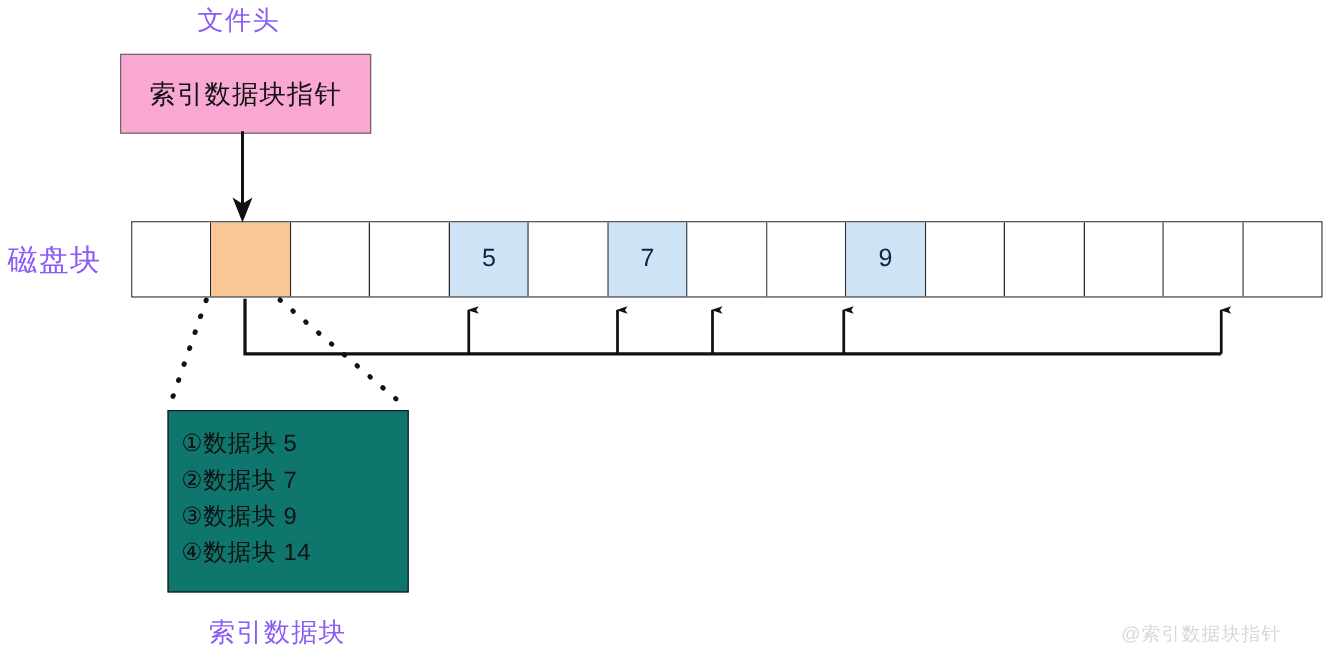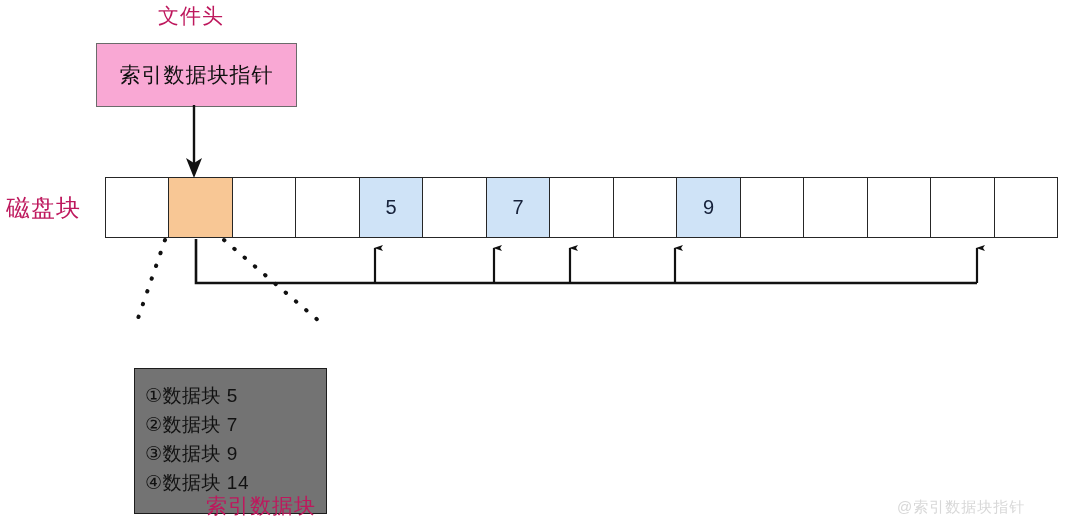--- a/index.html
+++ b/index.html
@@ -4,21 +4,21 @@
 <style>
   html,body{margin:0;padding:0;}
   body{
     width:1067px;height:527px;background:#ffffff;
     font-family:"Liberation Sans","DejaVu Sans",sans-serif;
     overflow:hidden;position:relative;
   }
   #stage{position:absolute;left:0;top:0;width:1067px;height:527px;}
   svg.layer{position:absolute;left:0;top:0;width:1067px;height:527px;pointer-events:none;}
 
-  .lbl{position:absolute;color:#be185d;white-space:nowrap;}
+  .lbl{position:absolute;color:#8b5cf6;white-space:nowrap;}
 
   
   #file-header-label{
     left:158px;top:2px;font-size:21px;letter-spacing:1px;
   }
   
   #index-pointer-box{
     position:absolute;left:96px;top:43px;width:199px;height:62px;
     background:#f9a8d4;border:1.6px solid #6b6b6b;
     display:flex;align-items:center;justify-content:center;
@@ -38,27 +38,26 @@
     display:flex;align-items:center;justify-content:center;
     font-size:20px;color:#16213a;background:#ffffff;
   }
   .blk:last-child{border-right:none;}
   .blk.orange{background:#f8c795;}
   .blk.blue{background:#cfe3f7;}
 
   
   #index-block-box{
     position:absolute;left:134px;top:328px;width:193px;height:146px;
-    border:1.8px solid #1d1d1d;background:#737373;box-sizing:border-box;
+    border:1.8px solid #1d1d1d;background:#0f766e;box-sizing:border-box;
     padding:12px 0 0 10px;
-    margin-top:40px;
   }
   .entry{font-size:19px;color:#111;line-height:29px;letter-spacing:0.5px;}
   #index-block-caption{
-    left:167px;top:492px;font-size:21px;letter-spacing:1px;margin-left:39px;
+    left:167px;top:492px;font-size:21px;letter-spacing:1px;
   }
   #watermark{
     position:absolute;left:897px;top:498px;font-size:15px;color:#d8d8d8;
     letter-spacing:1px;
   }
 </style>
 </head>
 <body>
 
 <div id="stage">

